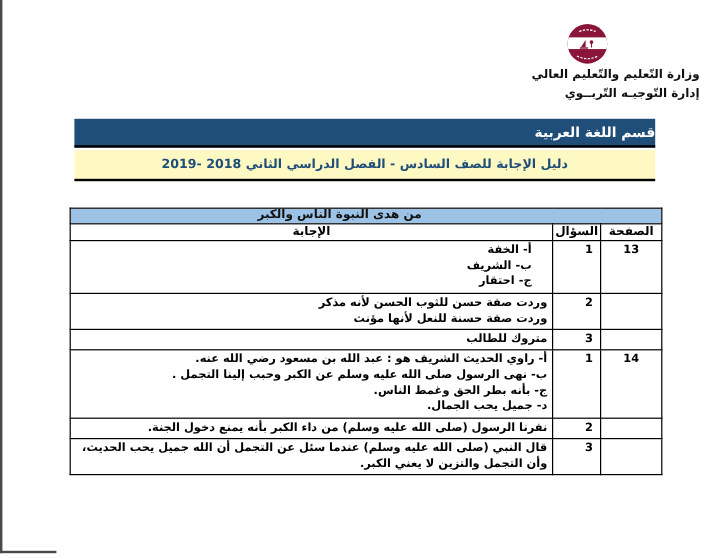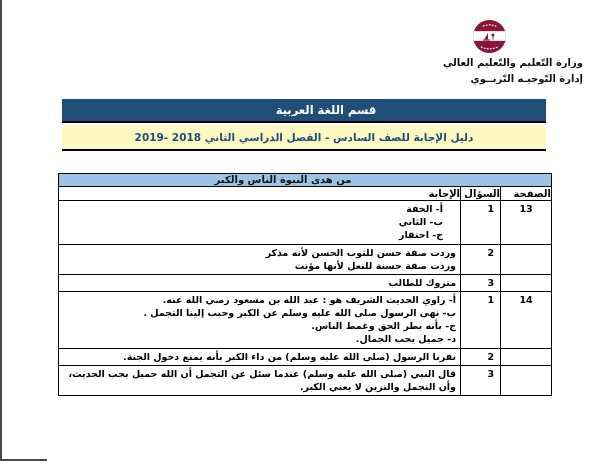--- a/index.html
+++ b/index.html
@@ -15,42 +15,42 @@
   .logo{position:absolute;left:472px;top:19px;width:35px;height:35px;}
   .ministry{
     position:absolute;right:19px;top:55px;direction:rtl;text-align:right;
     font-size:10px;font-weight:bold;color:#111;line-height:16px;white-space:nowrap;margin-left:27px;
   }
 
   
   .navy-bar{
     position:absolute;left:62px;top:99px;width:484px;height:24px;box-sizing:border-box;
     background:#1F4E79;border-bottom:2px solid #000;
-    color:#fff;font-size:11.5px;font-weight:bold;text-align:center;line-height:23px;
+    color:#fff;font-size:11.5px;font-weight:bold;text-align:right;line-height:23px;
     direction:rtl;padding-left:44px;
   }
   .sub-bar{
     position:absolute;left:62px;top:125px;width:484px;height:26px;box-sizing:border-box;
     background:#fef9c3;border-bottom:2px solid #000;
     color:#1F4E79;font-size:10.5px;font-weight:bold;text-align:center;line-height:25px;
     direction:rtl;
   }
 
   
   table.answers{
     position:absolute;left:58px;top:173px;width:493px;
     border-collapse:collapse;table-layout:fixed;direction:rtl;
     font-weight:bold;color:#000;
   }
   table.answers td{border:1px solid #000;vertical-align:top;padding:0;overflow:hidden;}
   .title-cell{
     background:#9CC3E5;font-size:10px;height:12px;line-height:12px;
     text-align:center;padding-right:44px !important;color:#111;
   }
-  .head-row td{font-size:10px;height:12px;line-height:13px;text-align:right;}
+  .head-row td{font-size:10px;height:12px;line-height:13px;text-align:center;}
   tbody td{font-size:9.5px;line-height:13px;}
   .cell-a{text-align:right;padding:1px 4px 2px 4px !important;}
   .cell-a.indent div{padding-right:13px;text-align:right;}
   .cell-q{text-align:right;padding:1px 6px 0 0 !important;}
   .cell-p{text-align:center;padding-top:1px !important;}
   tbody tr:nth-child(1){height:44px;}
   tbody tr:nth-child(2){height:29px;}
   tbody tr:nth-child(3){height:16px;}
   tbody tr:nth-child(4){height:57px;}
   tbody tr:nth-child(5){height:17px;}
@@ -103,21 +103,21 @@
       <td>السؤال</td>
       <td>الإجابة</td>
     </tr>
   </thead>
   <tbody>
       <tr>
     <td class="cell-p">13</td>
     <td class="cell-q">1</td>
     <td class="cell-a indent">
           <div>أ- الخفة</div>
-          <div>ب- الثاني</div>
+          <div>ب- الشريف</div>
           <div>ج- احتقار</div>
         </td>
   </tr>
       <tr>
     <td class="cell-p"></td>
     <td class="cell-q">2</td>
     <td class="cell-a">
           <div>وردت صفة حسن للثوب الحسن لأنه مذكر</div>
           <div>وردت صفة حسنة للنعل لأنها مؤنث</div>
         </td>

